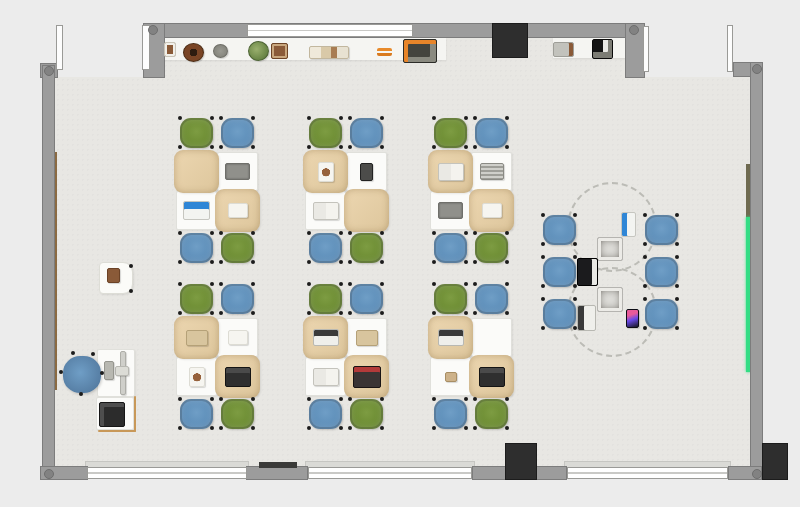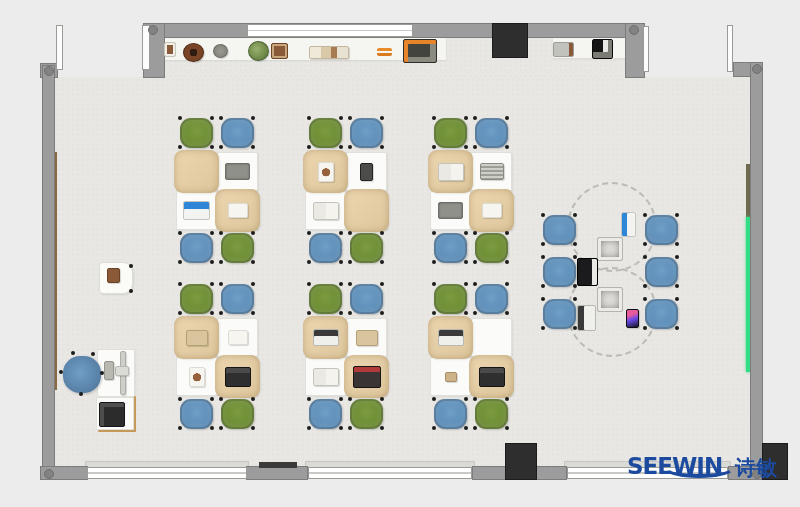--- a/index.html
+++ b/index.html
@@ -342,18 +342,13 @@
     <div class="abs teacher-chair" style="left: 63px; top: 356px; width: 38px; height: 37px;"></div>
     <div class="abs dot" style="left: 59px; top: 370px;"></div>
     <div class="abs dot" style="left: 71px; top: 351px;"></div>
     <div class="abs dot" style="left: 91px; top: 352px;"></div>
     <div class="abs dot" style="left: 100px; top: 371px;"></div>
     <div class="abs dot" style="left: 79px; top: 392px;"></div>
     <div class="abs desk" style="left: 96px; top: 397px; width: 38px; height: 33px;"></div>
     <div class="abs item" style="left: 99px; top: 402px; width: 26px; height: 25px; background: rgb(44, 44, 44); border: 1px solid rgb(22, 22, 22); box-shadow: rgb(78, 78, 78) 4px 4px 0px inset;"></div>
     <div class="abs item" style="left: 134px; top: 396px; width: 2px; height: 36px; background: rgb(200, 152, 88); box-shadow: none; border: none;"></div>
     <div class="abs item" style="left: 98px; top: 430px; width: 38px; height: 2px; background: rgb(200, 152, 88); box-shadow: none; border: none;"></div>
-    <div class="logo">
-    <span class="logo-en">SEEWIN</span>
-    <span class="logo-swoosh"></span>
-    <span class="logo-cn">诗敏</span>
-  </div>
 </div>
 
 </body></html>

